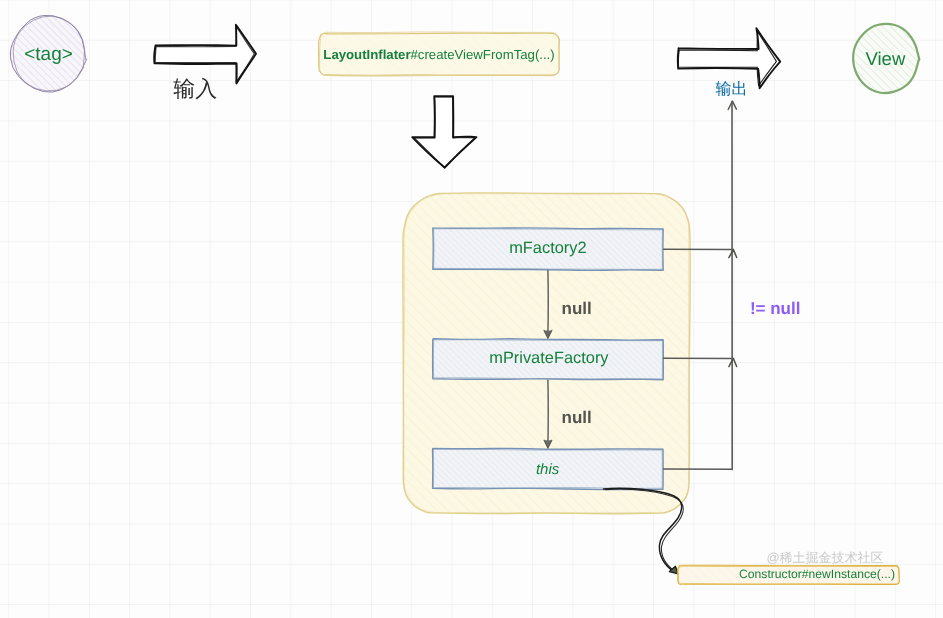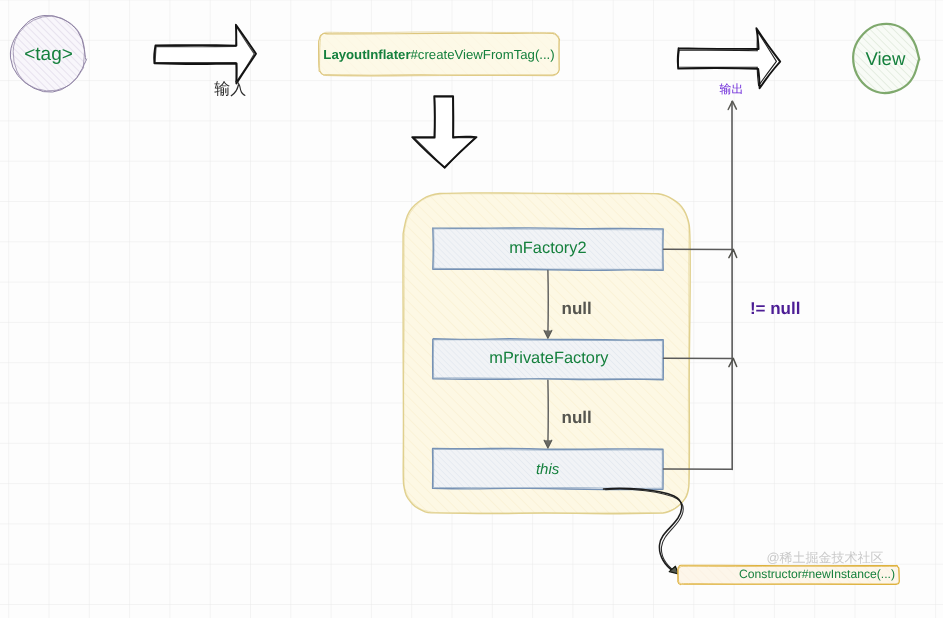--- a/index.html
+++ b/index.html
@@ -142,20 +142,20 @@
 
   </svg>
 
   <div class="lbl center" style="left:48.5px;top:55px;font-size:19px;">&lt;tag&gt;</div>
   <div class="lbl center" style="left:885.4px;top:59px;font-size:18.5px;">View</div>
   <div class="lbl center" style="left:439px;top:53.5px;font-size:13.2px;"><span style="font-weight:bold;">LayoutInflater</span><span>#createViewFromTag(...)</span></div>
   <div class="lbl center" style="left:547.9px;top:248.3px;font-size:16.4px;">mFactory2</div>
   <div class="lbl center" style="left:548.9px;top:358.3px;font-size:16.4px;">mPrivateFactory</div>
   <div class="lbl center" style="left:547.6px;top:469.3px;font-size:15px;font-style:italic;">this</div>
   <div class="lbl center" style="left:817px;top:574px;font-size:12.15px;">Constructor#newInstance(...)</div>
-  <div class="lbl center" style="left:195.2px;top:89px;font-size:16px;color:#2b2b2b;margin-left:35px;">输入</div>
-  <div class="lbl center" style="left:731.5px;top:88.8px;font-size:12px;color:#6d28d9;font-family:Liberation Serif, serif;">输出</div>
+  <div class="lbl center" style="left:195.2px;top:89px;font-size:22px;color:#2b2b2b;">输入</div>
+  <div class="lbl center" style="left:731.5px;top:88.8px;font-size:16px;color:#0369a1;font-family:Liberation Serif, serif;">输出</div>
   <div class="lbl center" style="left:576.7px;top:308.5px;font-size:17px;font-weight:bold;color:#55554f;">null</div>
   <div class="lbl center" style="left:576.7px;top:417.5px;font-size:17px;font-weight:bold;color:#55554f;">null</div>
-  <div class="lbl center" style="left:775.2px;top:308.5px;font-size:17px;font-weight:bold;color:#4c1d95;">!= null</div>
+  <div class="lbl center" style="left:775.2px;top:308.5px;font-size:17px;font-weight:bold;color:#8b5cf6;">!= null</div>
   <div class="lbl center" style="left:825px;top:558px;font-size:13px;color:#c9c9c9;">@稀土掘金技术社区</div>
 
 </div>
 
 </body></html>

